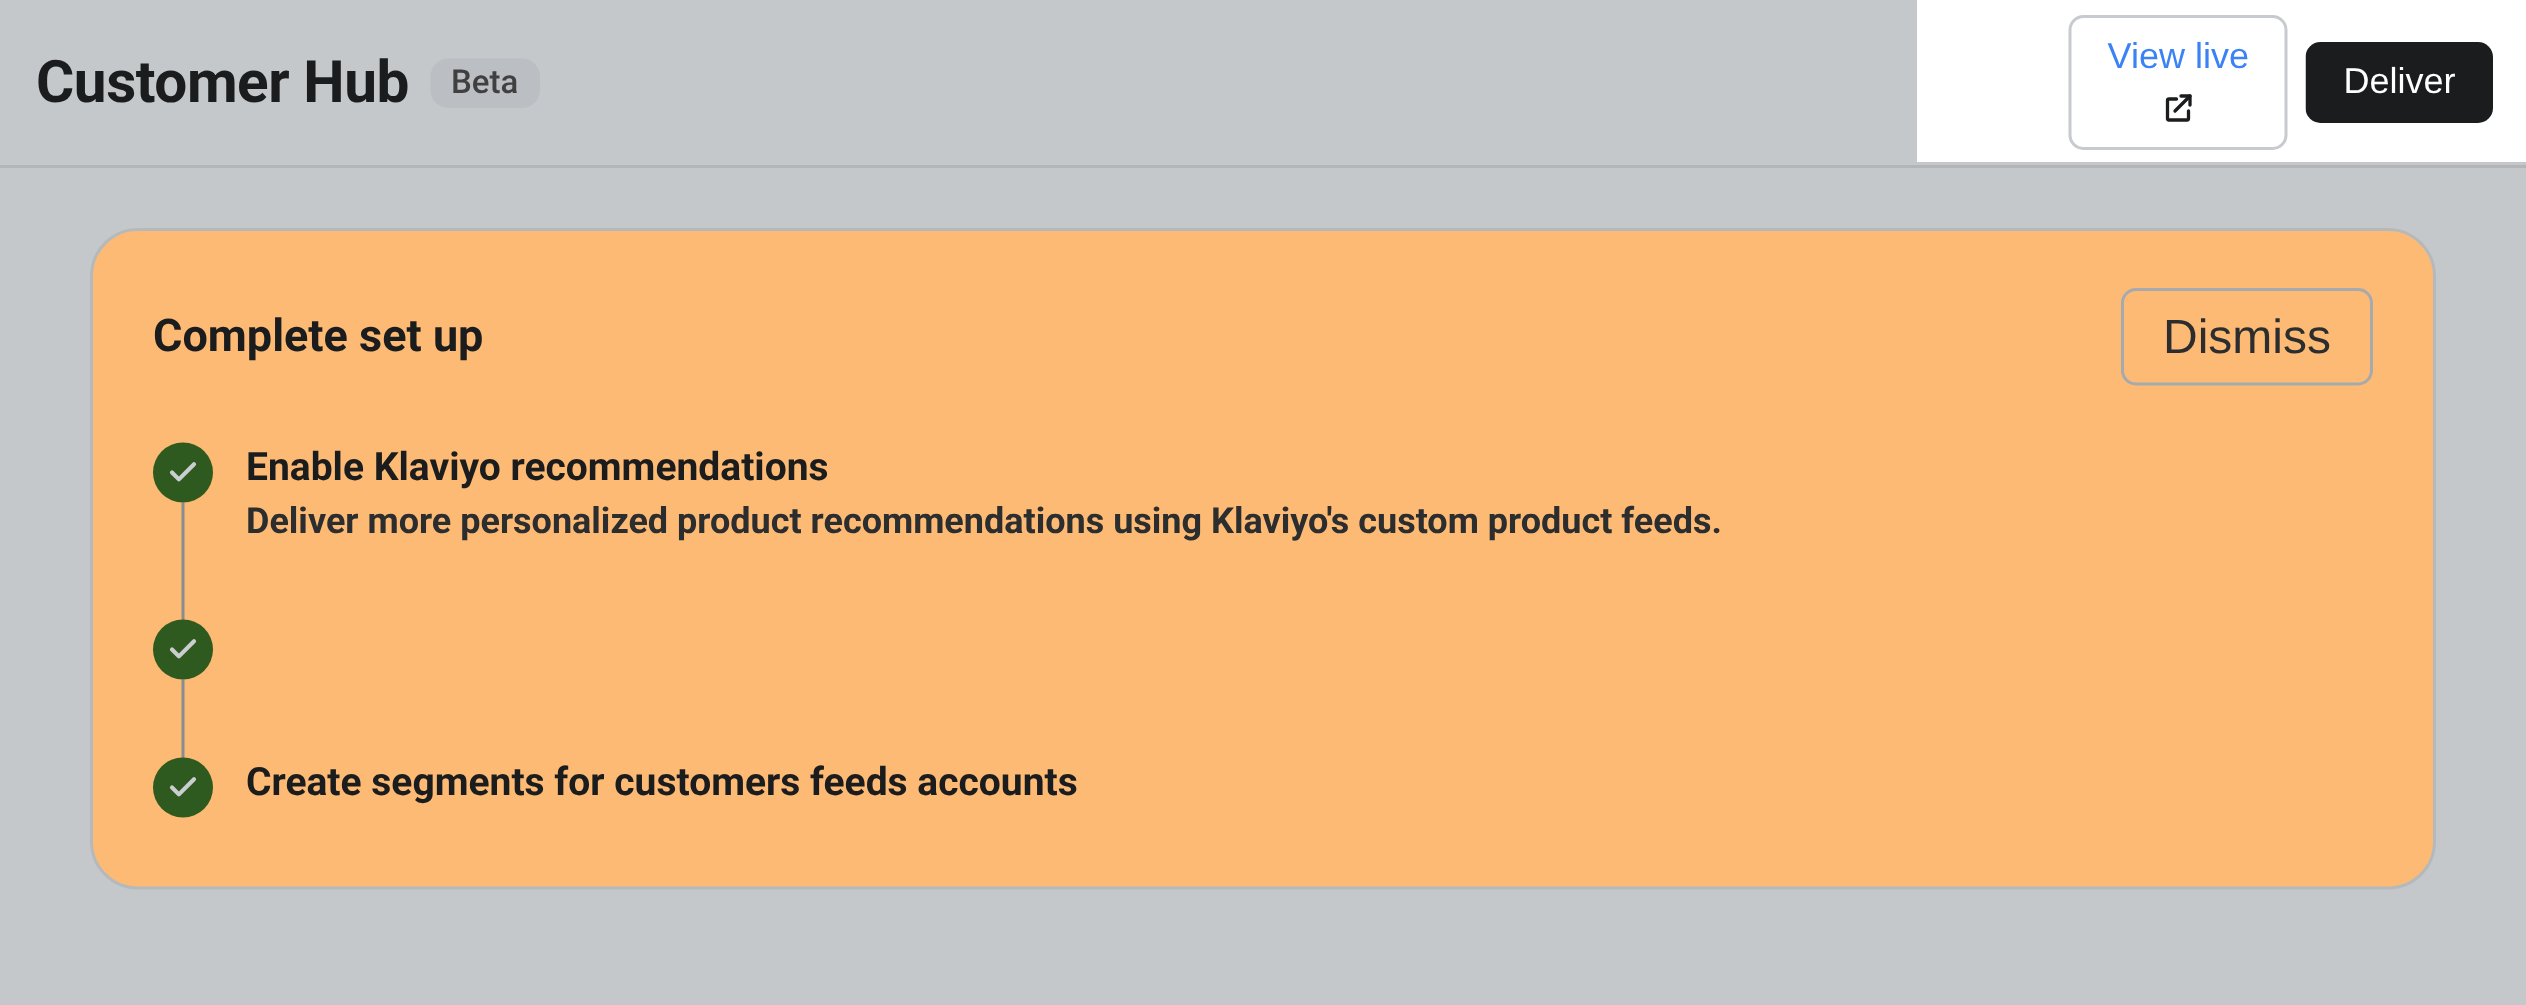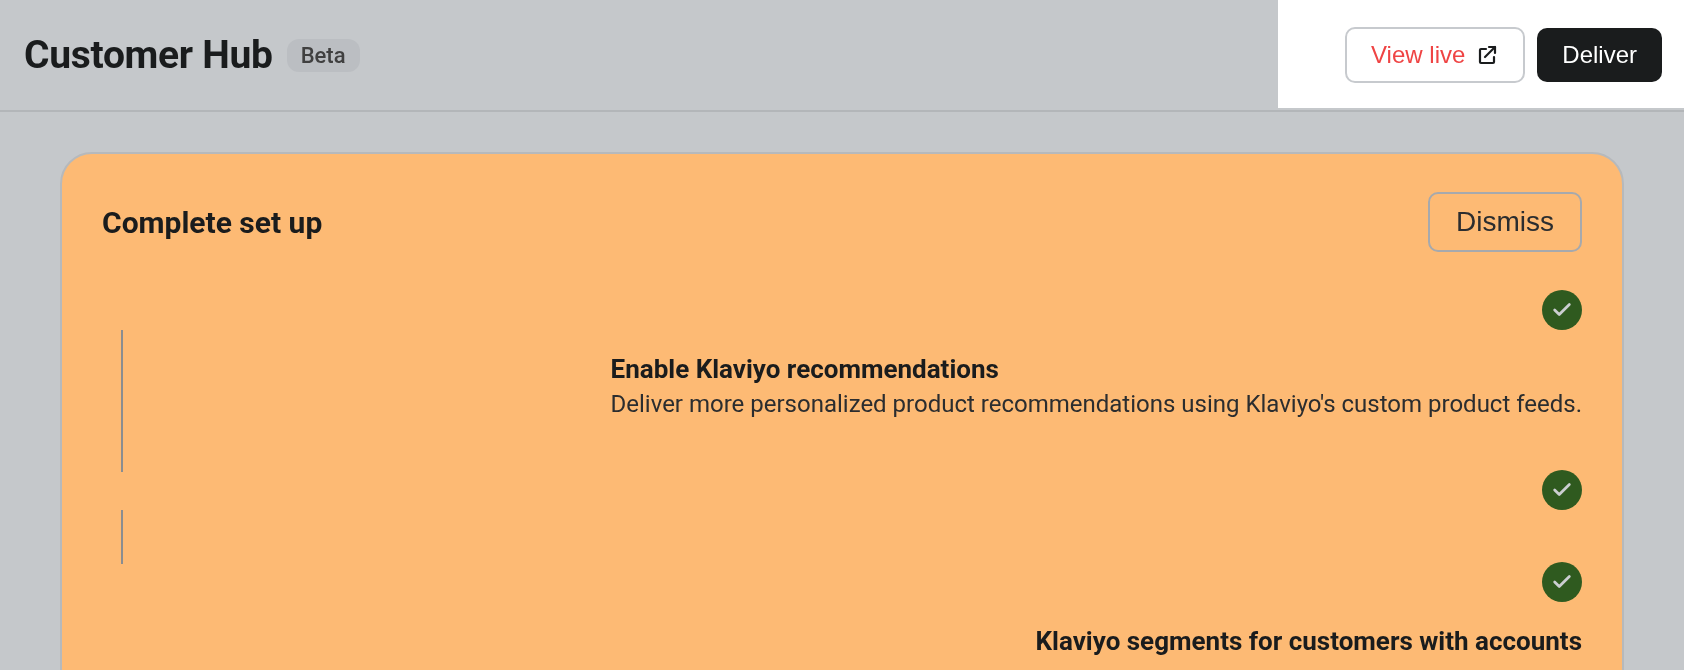--- a/index.html
+++ b/index.html
@@ -72,22 +72,23 @@
     font-weight: 500;
     padding: 14px 24px;
     border-radius: 10px;
     cursor: pointer;
     border: 1px solid transparent;
     line-height: 1;
   }
 
   .btn-outline {
     background: #ffffff;
-    color: #ef4444;
+    color: #3b82f6;
     border: 2px solid #c7cace;
+    flex-direction: column;
   }
 
   .btn-dark {
     background: #1a1c1d;
     color: #ffffff;
   }
 
   .external-icon {
     width: 24px;
     height: 24px;
@@ -115,38 +116,37 @@
   .card-title {
     font-size: 30px;
     font-weight: 700;
     color: #1a1c1d;
   }
 
   .dismiss-btn {
     background: transparent;
     border: 2px solid #a6a9ad;
     color: #2b2d2f;
-    font-size: 28px;
+    font-size: 32px;
     font-weight: 500;
     padding: 12px 26px;
     border-radius: 10px;
     cursor: pointer;
   }
 
   .steps {
     position: relative;
   }
 
   .step {
     display: flex;
-    align-items: flex-end;
+    align-items: flex-start;
     gap: 22px;
     position: relative;
     padding-bottom: 52px;
-    flex-direction: column;
   }
   .step:last-child {
     padding-bottom: 0;
   }
 
   
   .step:not(:last-child)::before {
     content: "";
     position: absolute;
     left: 19px;
@@ -180,21 +180,21 @@
 
   .step-title {
     font-size: 26px;
     font-weight: 700;
     color: #1a1c1d;
     margin-bottom: 6px;
   }
 
   .step-desc {
     font-size: 24px;
-    font-weight: 400;
+    font-weight: 700;
     color: #2b2d2f;
   }
 </style>
 </head>
 <body>
 
 <div class="actions-bg"></div>
 
 <div class="header">
   <div class="title-group">
@@ -247,19 +247,19 @@
         </div>
       </div>
 
       <div class="step">
         <div class="check-circle">
           <svg viewBox="0 0 24 24" fill="none" stroke="#cbced1" stroke-width="3" stroke-linecap="round" stroke-linejoin="round">
             <polyline points="4 12 9 17 20 6"></polyline>
           </svg>
         </div>
         <div class="step-body">
-          <div class="step-title">Klaviyo segments for customers with accounts</div>
+          <div class="step-title">Create segments for customers feeds accounts</div>
         </div>
       </div>
 
     </div>
   </div>
 </div>
 
 </body></html>

